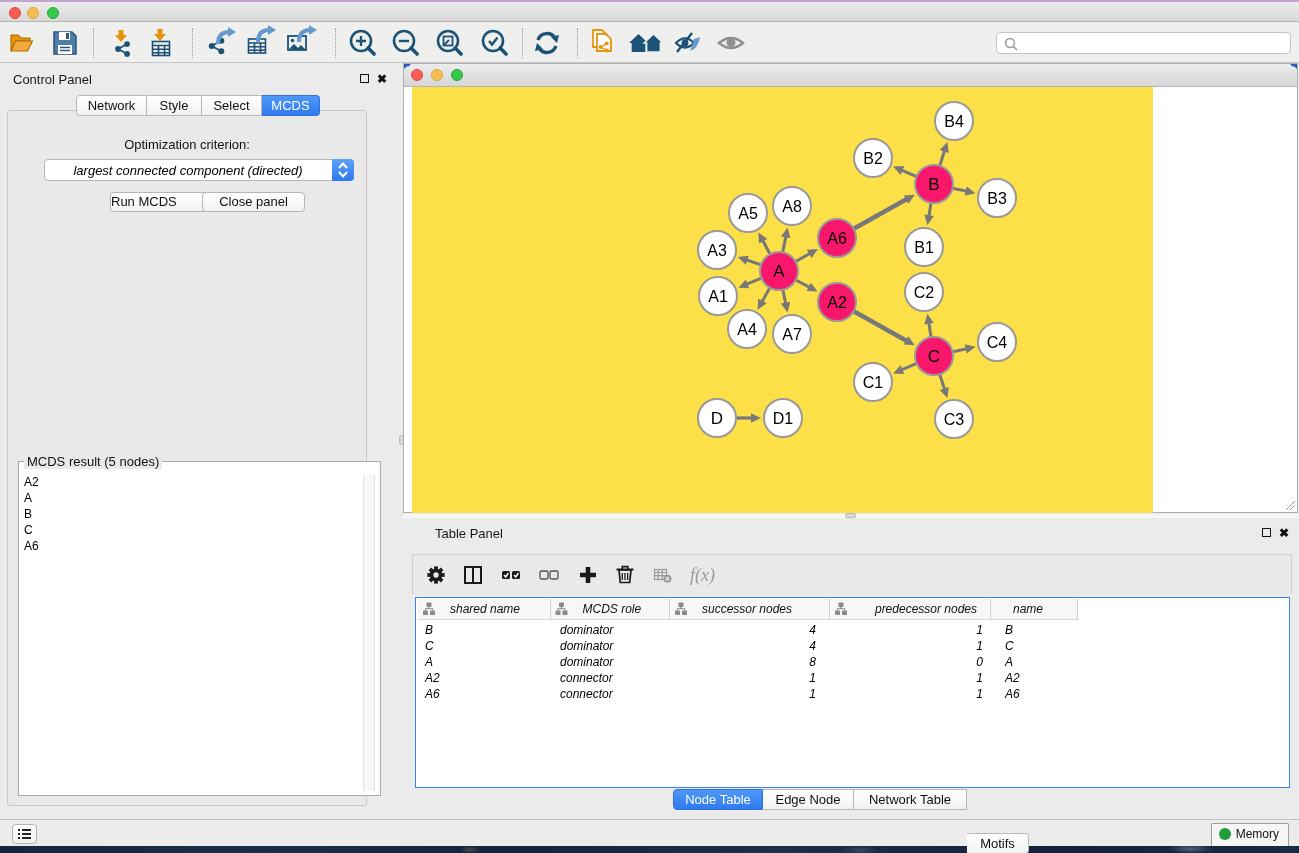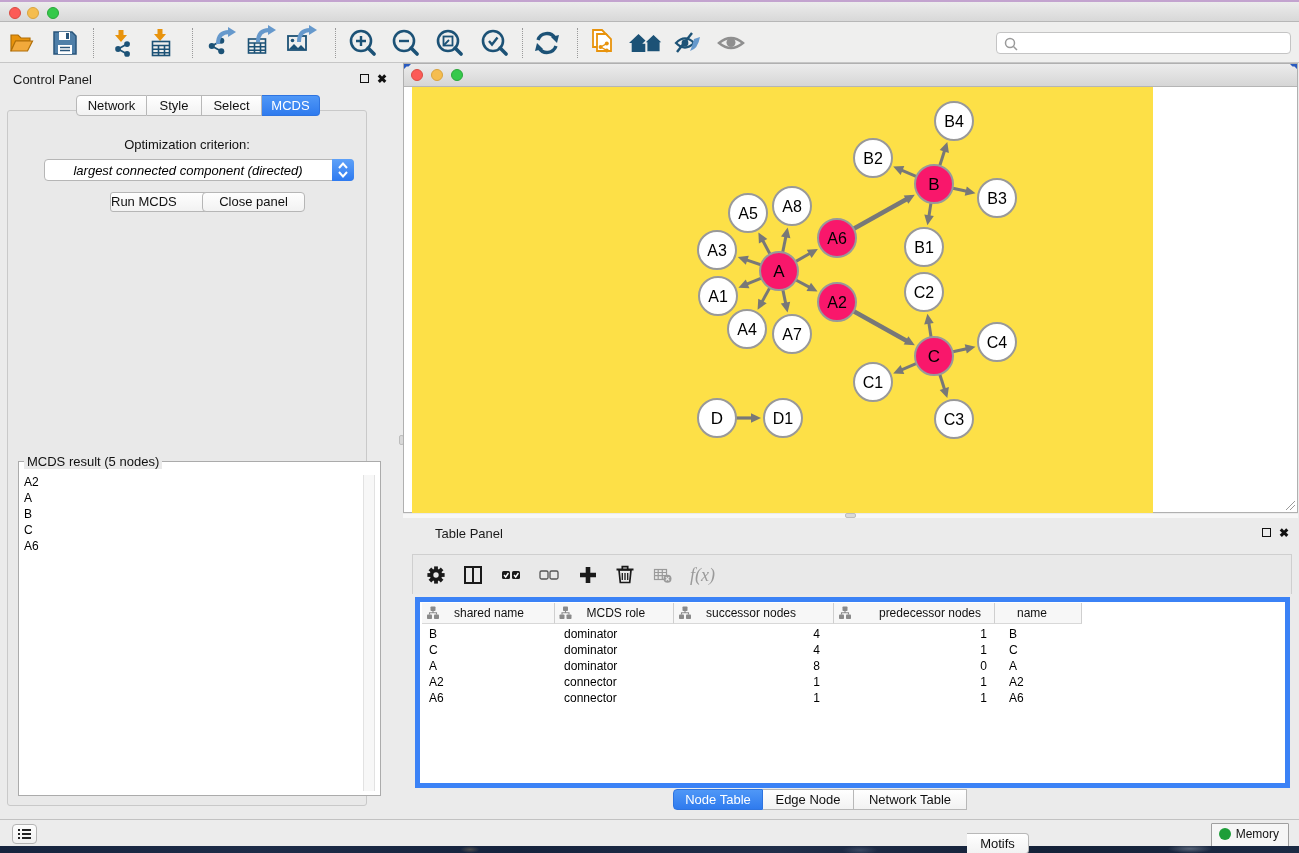--- a/index.html
+++ b/index.html
@@ -35,21 +35,21 @@
 
 #gwin { left:403px; top:63px; width:895px; height:450px; border:1px solid #b0b0b0; background:#fff; }
 #gtitle { position:absolute; left:0; top:0; width:100%; height:23px; background:linear-gradient(#ececec,#d6d6d6); border-bottom:1px solid #b5b5b5; }
 #gtitle .t { position:absolute; width:100%; text-align:center; top:4px; font-size:13px; color:#333; }
 #gcanvas { position:absolute; left:8px; top:23px; width:741px; height:426px; background:#fde047; }
 #grip { position:absolute; right:1px; bottom:1px; width:12px; height:12px; }
 
 #tablepanel { left:405px; top:518px; width:894px; height:329px; background:#ebebeb; }
 #tpTitle { position:absolute; left:10px; top:8px; font-size:13px; color:#1a1a1a;margin-left:20px; }
 #ttoolbar { position:absolute; left:7px; top:36px; width:880px; height:40px; background:#e9e9e9; border:1px solid #cfcfcf; border-bottom:none; }
-#ttable { position:absolute; left:10px; top:79px; width:875px; height:191px; background:#fff; border:5px solid #3b82f6; }
+#ttable { position:absolute; left:10px; top:79px; width:875px; height:191px; background:#fff; border:1px solid #3b82f6;font-style:italic; }
 .hc { position:absolute; top:0; height:21px; font-size:12px; color:#111; white-space:nowrap; overflow:hidden; border-right:1px solid #cfcfcf; background:#f7f7f7; line-height:21px; border-bottom:1px solid #d8d8d8; }
 .trow { position:absolute; font-size:12px; color:#000; height:16px; line-height:16px; }
 #btabs { position:absolute; left:268px; top:271px; height:21px; display:flex; z-index:3; }
 
 #statusbar { left:0; top:819px; width:1299px; height:27px; background:#ececec; border-top:1px solid #c2c2c2; }
 #listbtn { position:absolute; left:12px; top:4px; width:25px; height:20px; border:1px solid #b4b4b4; border-radius:4px; background:linear-gradient(#fdfdfd,#f0f0f0); }
 #membtn { position:absolute; right:10px; top:3px; height:34px; border:1px solid #9f9f9f; border-radius:1px; background:#f6f6f6; font-size:12px; color:#111; padding:0 9px 0 7px; line-height:21px; }
 #deskBottom { left:0; top:846px; width:1299px; height:7px; background:radial-gradient(14px 5px at 470px 50%, rgba(120,110,90,0.55), rgba(120,110,90,0) 70%),radial-gradient(30px 6px at 1190px 40%, rgba(150,160,175,0.5), rgba(150,160,175,0) 75%),radial-gradient(24px 6px at 860px 60%, rgba(90,105,130,0.5), rgba(90,105,130,0) 75%),linear-gradient(90deg,#16243e,#1d2c48 20%,#15233d 40%,#202e4a 60%,#142138 80%,#1b2a44); }
 svg { display:block; }
 </style>

